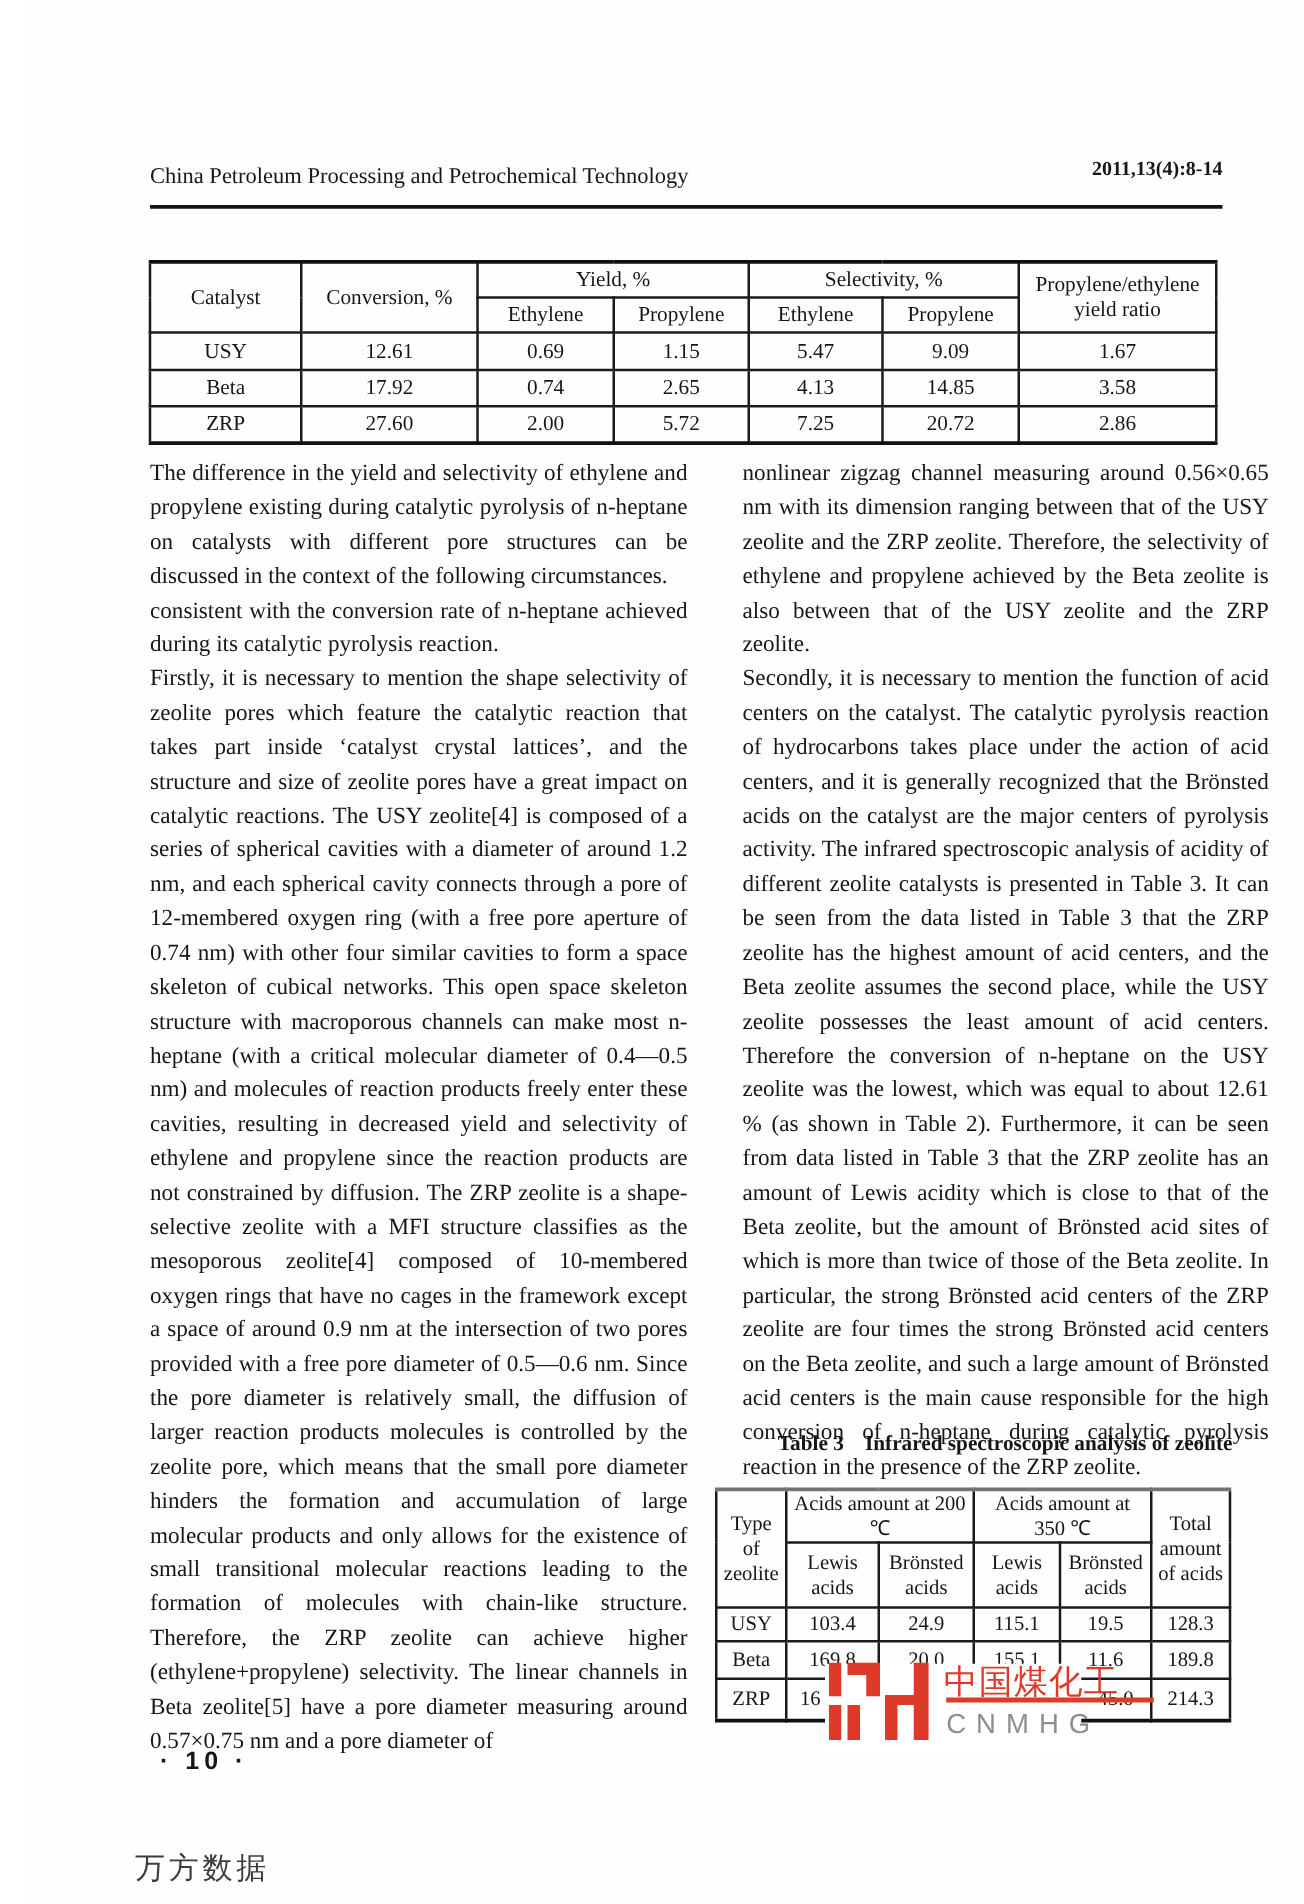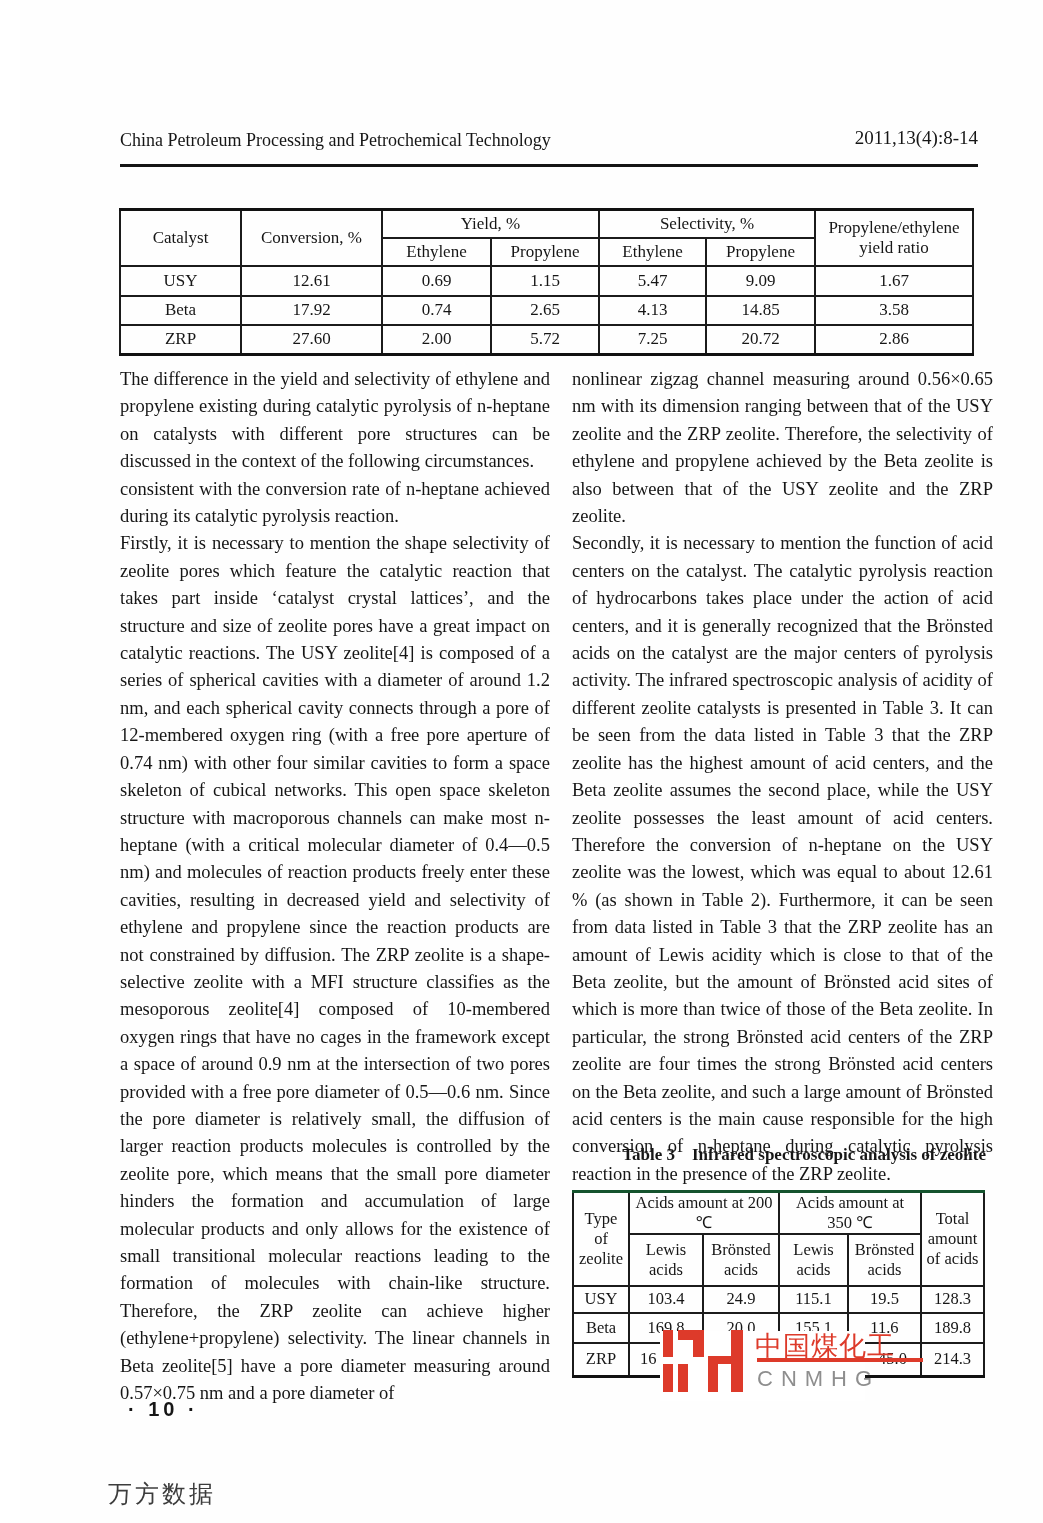--- a/index.html
+++ b/index.html
@@ -5,44 +5,44 @@
   * { margin:0; padding:0; box-sizing:border-box; }
   html,body { background:#ffffff; }
   .page {
     position:relative; width:1043px; height:1523px; background:#fefefe;
     font-family:"Liberation Serif", serif; color:#161616; overflow:hidden;margin-left:20px;
   }
   .abs { position:absolute; }
 
   
   .journal { left:100px; top:130px; font-size:18px; }
-  .issue   { right:85px; top:127px; font-size:19px; }
+  .issue   { right:85px; top:127px; font-size:16px;font-weight:bold; }
   .hrule   { left:100px; top:164px; width:858px; height:3px; background:#141414; }
 
   
   .t2cap { left:100px; top:179px; width:858px; text-align:center; font-weight:bold; font-size:17.5px; }
   .t3cap { left:545px; top:1142px; width:421px; text-align:right; font-weight:bold; font-size:17px; line-height:25px; }
 
   
   table { border-collapse:collapse; table-layout:fixed; font-size:17px; }
   td, th { border:2px solid #1b1b1b; text-align:center; vertical-align:middle;
            font-weight:normal; padding:0 2px; line-height:1.15; overflow:hidden; }
   .t2 { left:99px; top:208px; width:853px; }
   .t2 { border-top:3px solid #111; border-bottom:3px solid #111; }
   .t3 { left:552px; top:1190px; width:411px; font-size:16.5px; }
-  .t3 { border-top:3px solid #14532d; border-bottom:3px solid #111; }
+  .t3 { border-top:3px solid #737373; border-bottom:3px solid #111; }
   .t3 td, .t3 th { line-height:1.2; }
   .cell-frag { text-align:left; padding-left:10px; }
   .cell-shift { padding-left:18px; }
 
   
   .col { font-size:18.5px; line-height:27.4px; text-align:justify; }
   .col p { margin:0; }
   .col-left  { left:100px; top:366px; width:430px; }
-  .col-right { left:552px; top:366px; width:421px; }
+  .col-right { left:574px; top:366px; width:421px; }
 
   
   .wm { left:640px; top:1329px; width:280px; height:75px; z-index:5; }
   .wm-white { position:absolute; left:0; top:2px; width:205px; height:70px; background:#ffffff; }
   .wm-logo { position:absolute; left:3px; top:1px; }
   .wm-cn { position:absolute; left:95px; top:3px; font-family:"DejaVu Sans", sans-serif;
            font-size:27px; line-height:27px; letter-spacing:1px; white-space:nowrap;text-align:right; }
   .wm-line { position:absolute; left:97px; top:29px; width:166px; height:4px; }
   .wm-latin { position:absolute; left:97px; top:37px; font-family:"Liberation Sans", sans-serif;
               font-size:22px; letter-spacing:8px; white-space:nowrap; }

